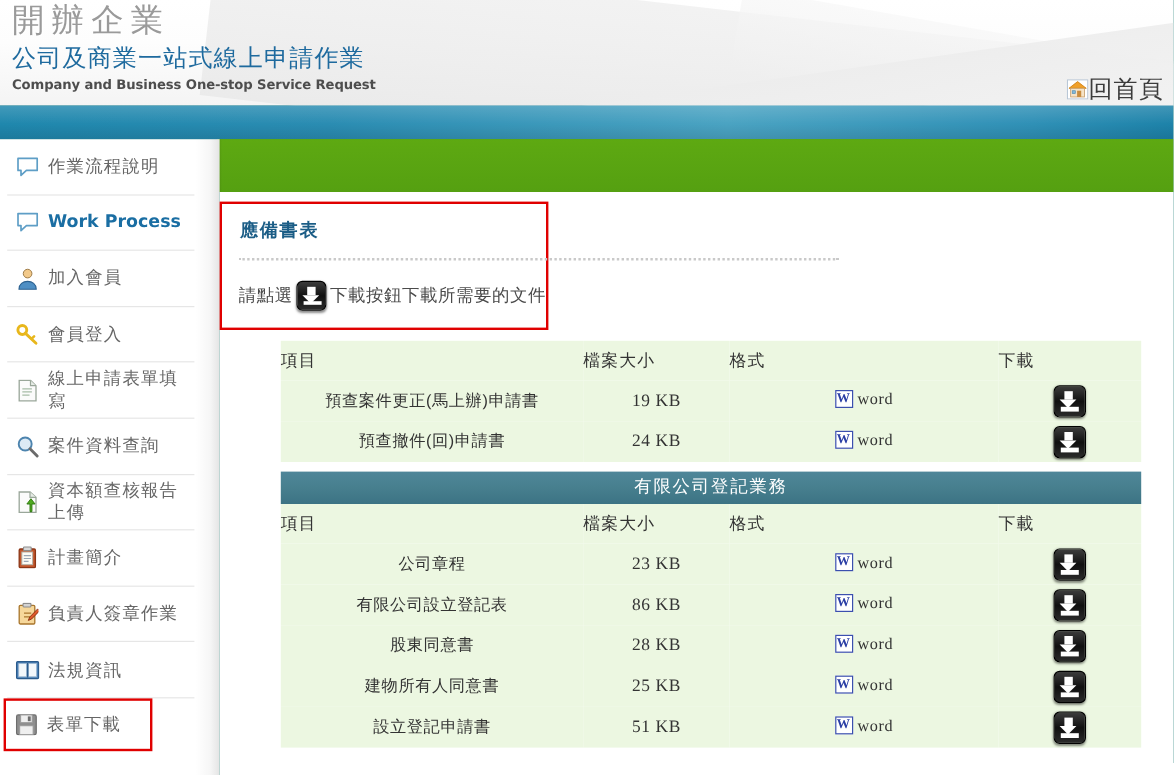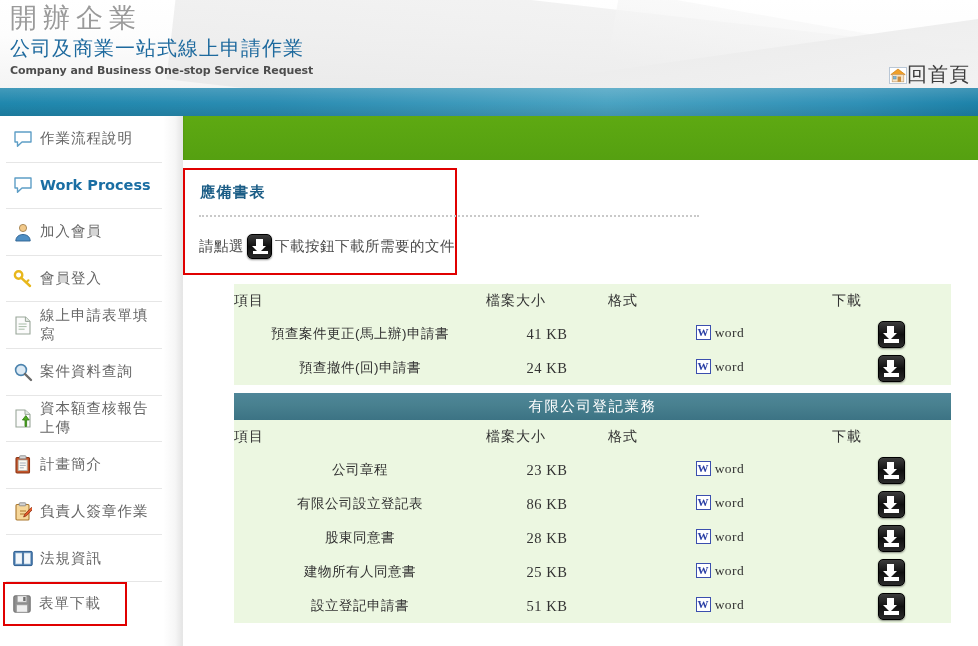--- a/index.html
+++ b/index.html
@@ -359,21 +359,21 @@
           </colgroup>
           <tbody>
             <tr class="col-head">
               <td>項目</td>
               <td>檔案大小</td>
               <td>格式</td>
               <td>下載</td>
             </tr>
             <tr class="row">
               <td class="c-item">預查案件更正(馬上辦)申請書</td>
-              <td class="c-size">41 KB</td>
+              <td class="c-size">19 KB</td>
               <td class="c-fmt"><span class="fmt-wrap">
                   <span class="w-ico">
                     <span>W</span>
                   </span>
                   <span class="fmt-txt">word</span>
                 </span></td>
               <td><span class="dl-btn"><span class="bar"></span></span></td>
             </tr>
             <tr class="row">
               <td class="c-item">預查撤件(回)申請書</td>

